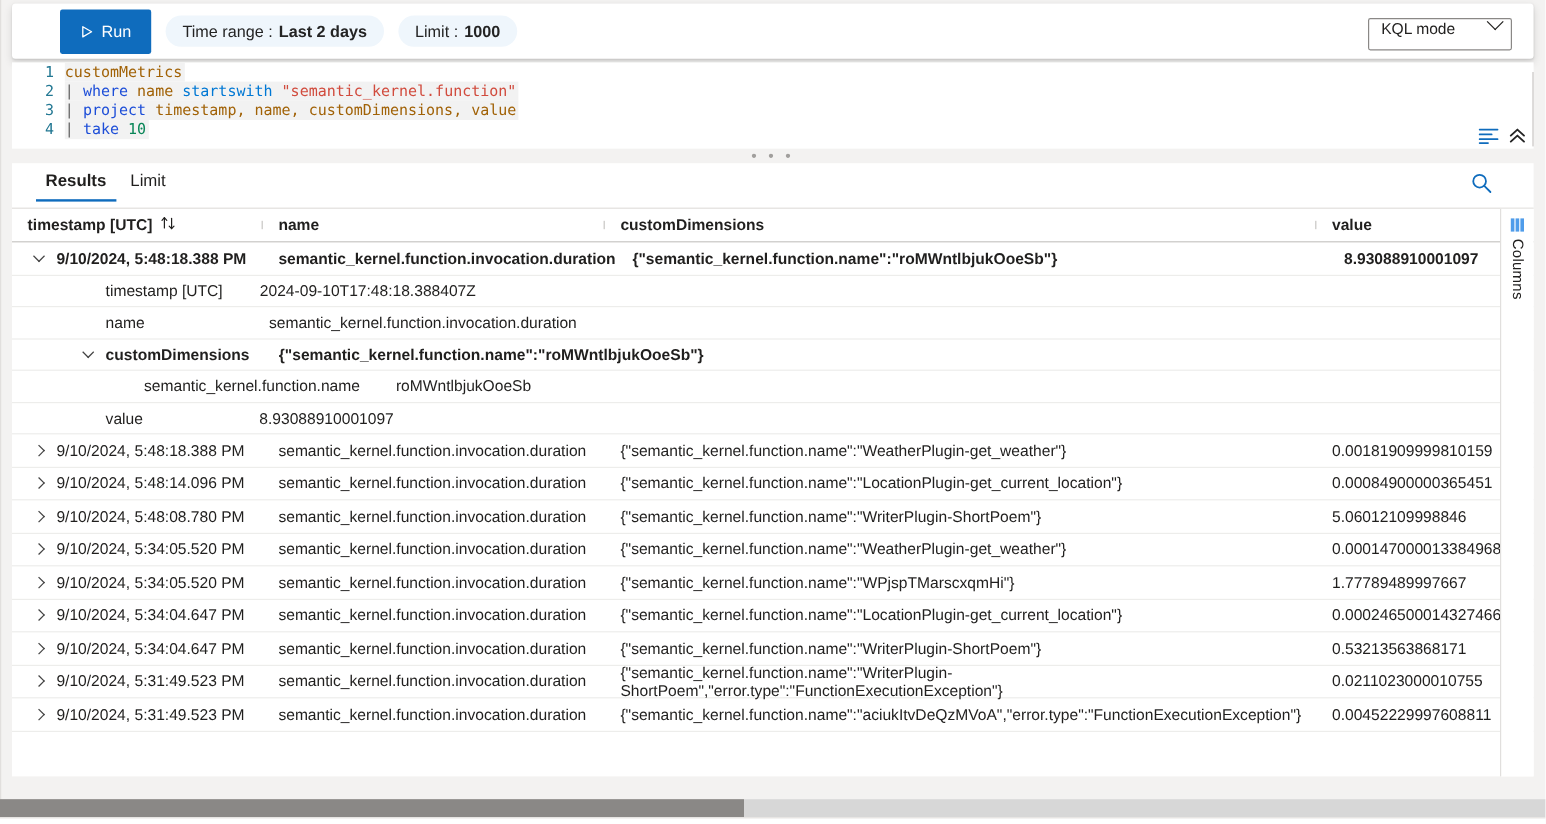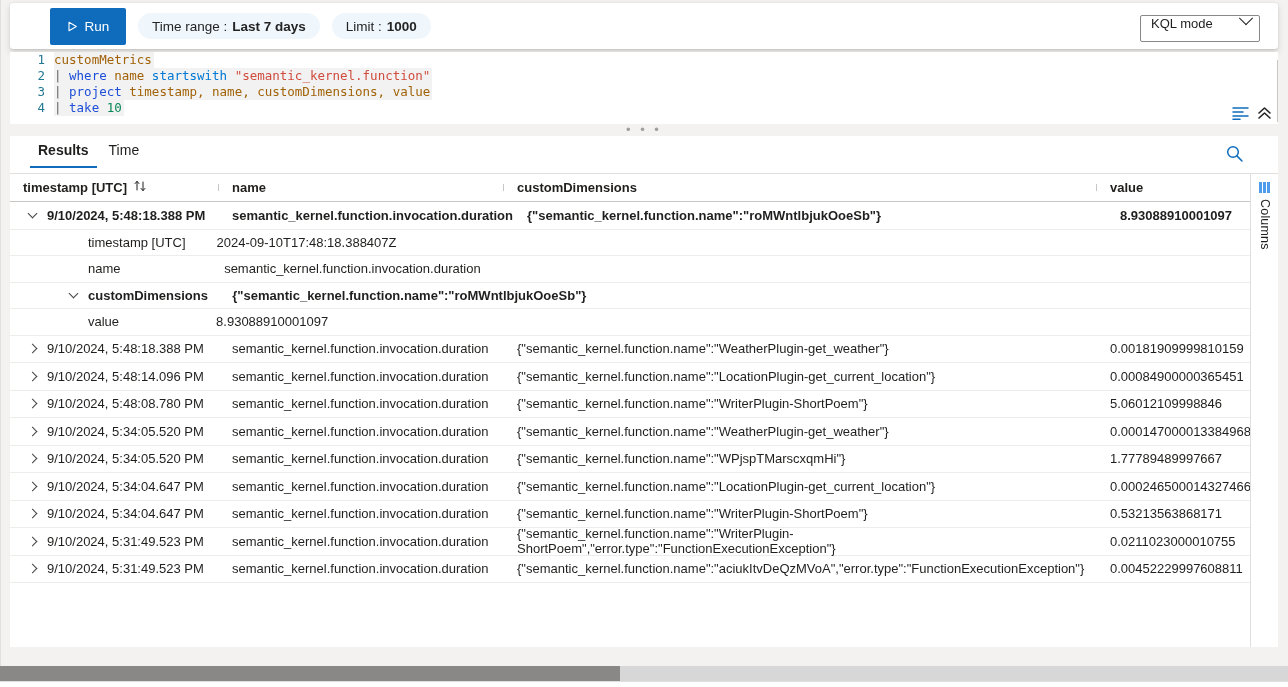--- a/index.html
+++ b/index.html
@@ -265,21 +265,21 @@
       <span class="play-ico">
         <svg width="11" height="11" viewBox="0 0 11 11" aria-hidden="true">
           <path d="M2 1.3 L9.3 5.5 L2 9.7 Z" fill="none" stroke="#ffffff" stroke-width="1.1" stroke-linejoin="round"></path>
         </svg>
       </span>
       <span>Run</span>
     </button>
 
     <div class="pill">
       <span class="lbl">Time range :</span>
-      <span class="val">Last 7 days</span>
+      <span class="val">Last 2 days</span>
     </div>
 
     <div class="pill">
       <span class="lbl">Limit :</span>
       <span class="val">1000</span>
     </div>
 
     <div class="kql-select">
       <span>KQL mode</span>
       <span class="chev-d"></span>
@@ -320,21 +320,21 @@
   <div class="splitter">
     <span class="dots">• • •</span>
   </div>
 
   <div class="results">
     <div class="tabs">
       <div class="tab active">
         <span>Results</span>
       </div>
       <div class="tab">
-        <span>Time</span>
+        <span>Limit</span>
       </div>
       <span class="search-ico">
         <svg width="19" height="19" viewBox="0 0 19 19" aria-hidden="true">
           <circle cx="8" cy="8" r="5.3" fill="none" stroke="#0f6cbd" stroke-width="1.5"></circle>
           <line x1="11.9" y1="11.9" x2="17" y2="17" stroke="#0f6cbd" stroke-width="1.5" stroke-linecap="round"></line>
         </svg>
       </span>
     </div>
 
     <div class="grid">
@@ -388,20 +388,25 @@
           <div class="drow">
             <span class="d-indent-1" style="display: flex; justify-content: flex-end; padding-right: 6px;">
               <span class="twisty">
                 <span class="chev down"></span>
               </span>
             </span>
             <span class="dkey d-key-col bold">customDimensions</span>
             <span class="dval d-val-col bold" style="margin-left: 24.4px;">{"semantic_kernel.function.name":"roMWntlbjukOoeSb"}</span>
           </div>
           <div class="drow">
+            <span class="d-indent-2"></span>
+            <span class="dkey d-key-col">semantic_kernel.function.name</span>
+            <span class="dval d-val-col" style="margin-left: 30px;">roMWntlbjukOoeSb</span>
+          </div>
+          <div class="drow">
             <span class="d-indent-1"></span>
             <span class="dkey d-key-col">value</span>
             <span class="dval d-val-col" style="margin-left: 97px;">8.93088910001097</span>
           </div>
           <div class="grow">
             <div class="c0">
               <span class="twisty">
                 <span class="chev right"></span>
               </span>
               <span class="ts">9/10/2024, 5:48:18.388 PM</span>

